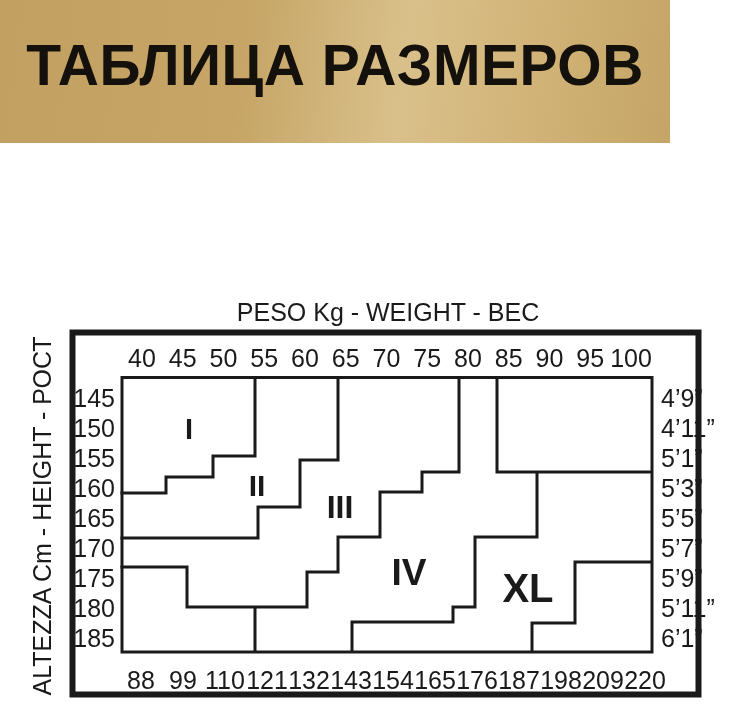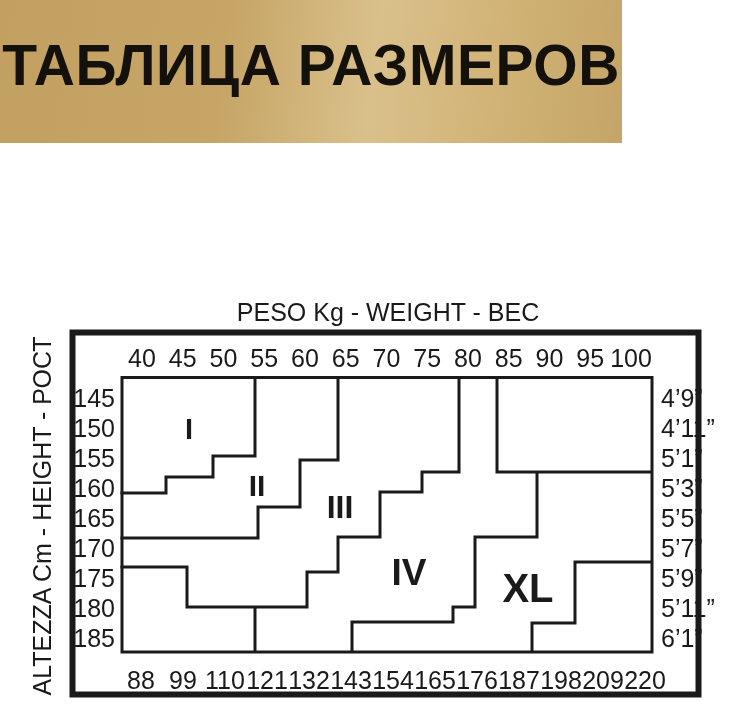--- a/index.html
+++ b/index.html
@@ -1,18 +1,18 @@
 <!DOCTYPE html>
 <html><head>
 <meta charset="utf-8">
 <style>
   html,body{margin:0;padding:0;background:#fff;}
   body{width:750px;height:704px;overflow:hidden;font-family:"Liberation Sans","DejaVu Sans",sans-serif;}
   .banner{
-    width:622px;height:143px;
+    width:670px;height:143px;
     background:linear-gradient(97deg,#c2a061 0%,#c6a566 36%,#d9c08a 60%,#d2b478 78%,#c5a567 100%);
     display:flex;align-items:center;justify-content:center;
   }
   .banner-title{
     font-size:57px;font-weight:bold;color:#14100b;letter-spacing:0.5px;
     transform:translateY(-7px);white-space:nowrap;
   }
   #chart-svg text{fill:#1a1a1a;}
   #chart-svg .tick{font-size:25px;}
   #chart-svg .axis-title{font-size:25px;}

